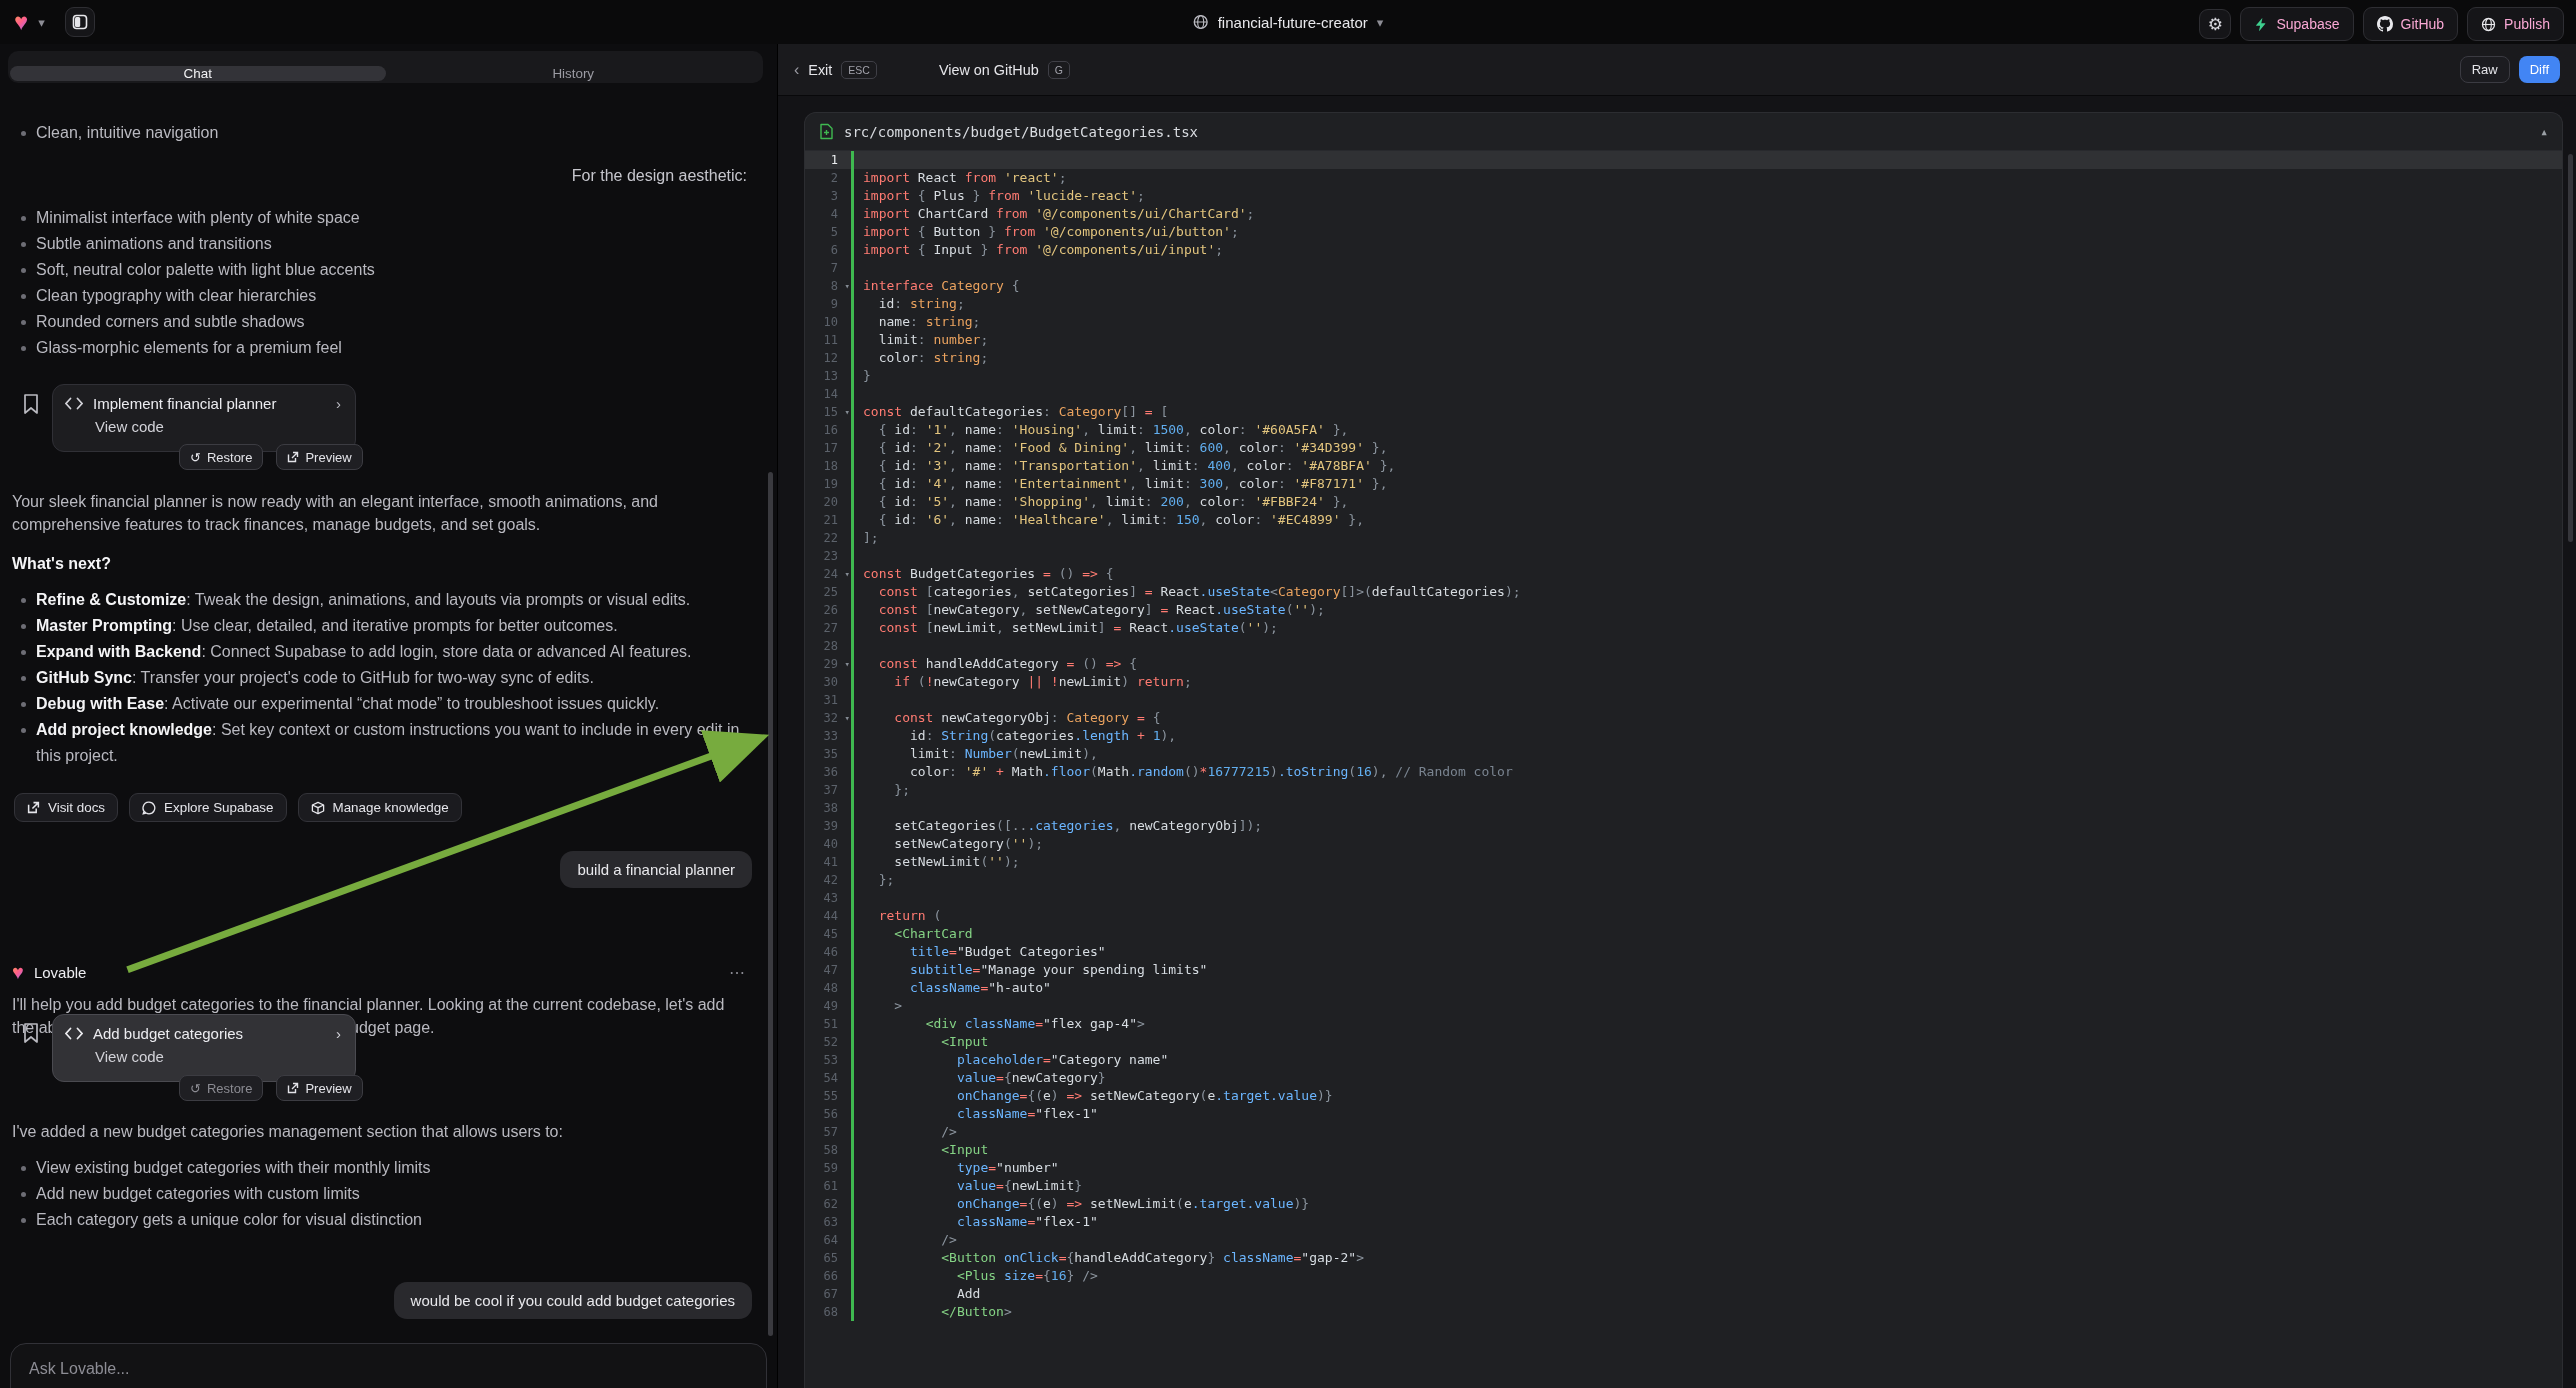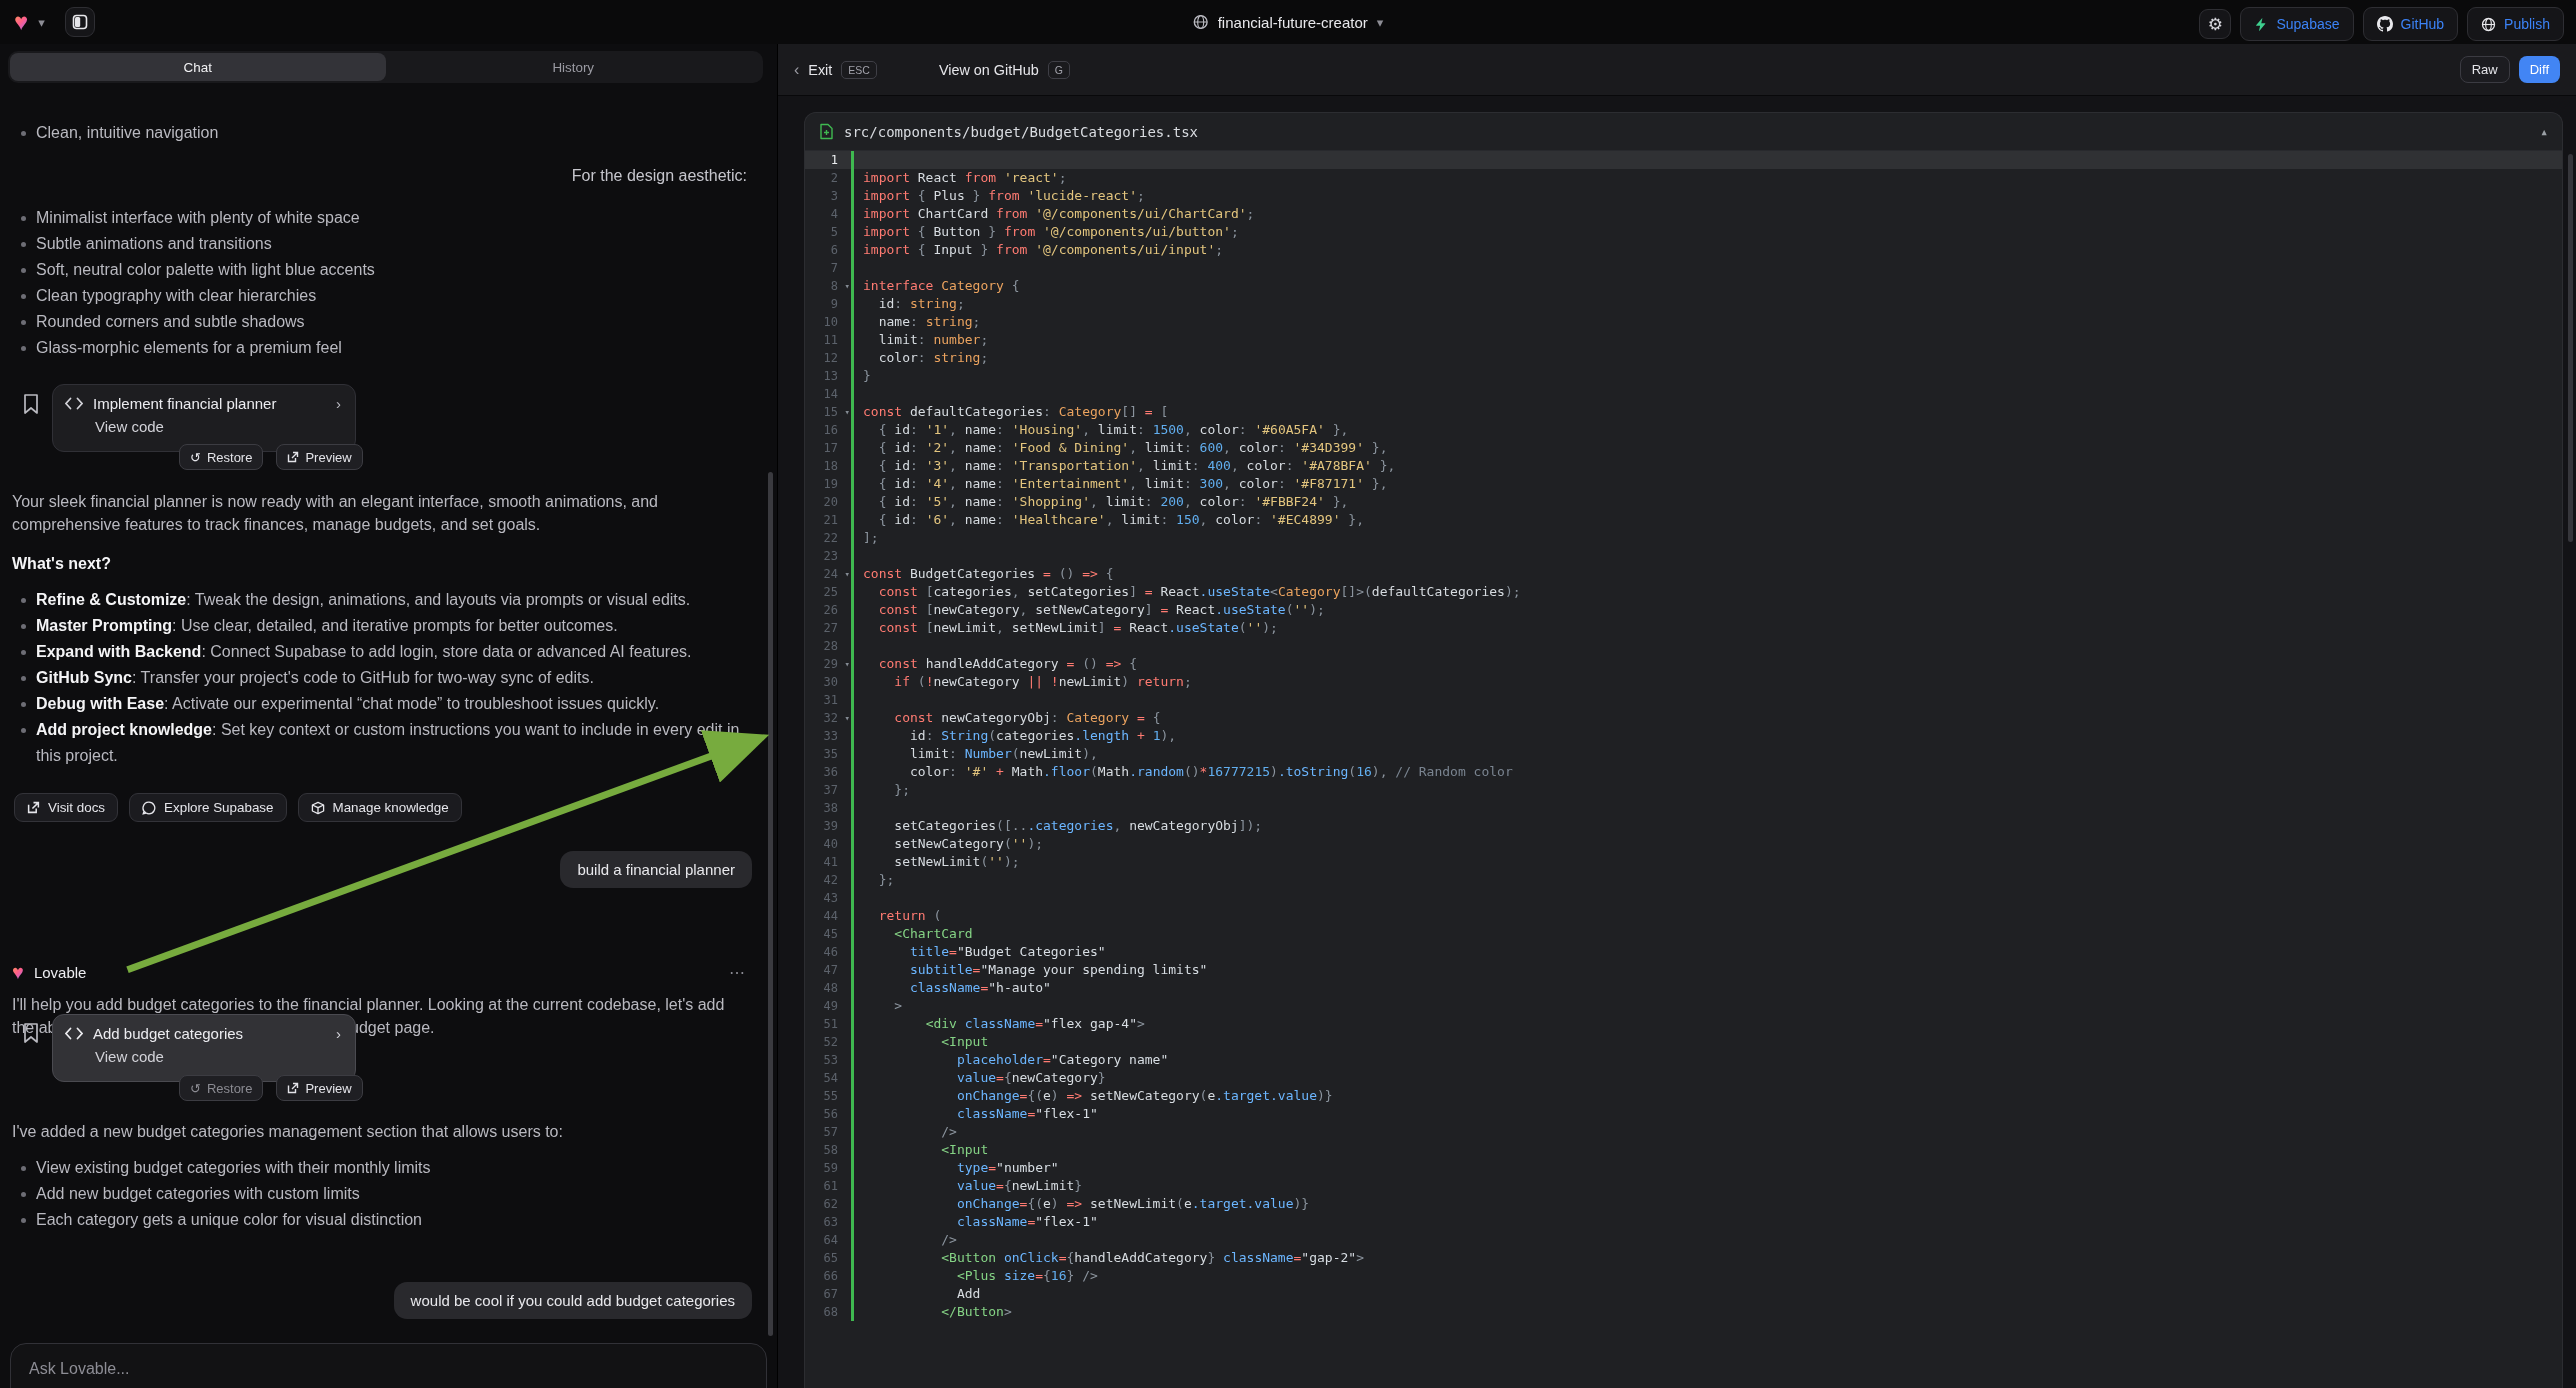--- a/index.html
+++ b/index.html
@@ -12,27 +12,27 @@
   .tb-left { position:absolute; left:14px; top:0; height:44px; display:flex; align-items:center; gap:10px; }
   .heart { font-size:24px; line-height:1; background:linear-gradient(135deg,#ffa14f 5%,#ff5e8a 50%,#9a6bff 95%);
     -webkit-background-clip:text; background-clip:text; color:transparent; }
   .tb-chev { color:#8d8d95; font-size:13px; }
   .panel-btn { width:30px; height:30px; border:1px solid #2e2e33; background:#151518; border-radius:9px;
     display:flex; align-items:center; justify-content:center; margin-left:10px; }
   .tb-center { position:absolute; left:50%; transform:translateX(-50%); display:flex; align-items:center; gap:9px;
     color:#e8e8ec; font-size:15px; }
   .tb-right { position:absolute; right:12px; top:7px; display:flex; align-items:center; gap:9px; }
   .tb-btn { height:30px; display:flex; align-items:center; gap:8px; padding:16px 13px; background:#151518;
-    border:1px solid #2e2e33; border-radius:9px; color:#3b82f6; font-size:14px; }
+    border:1px solid #2e2e33; border-radius:9px; color:#f9a8d4; font-size:14px; }
   .tb-icon-btn { width:32px; justify-content:center; padding:0; color:#d6d6dc; font-size:17px; }
 
   
   .chat { position:absolute; top:44px; left:0; width:777px; bottom:0; background:#0d0d0f; }
   .seg { position:absolute; top:7px; left:8px; right:14px; height:32px; background:#19191c; border-radius:10px;
-    display:flex; padding:2px; }
+    display:flex; padding:2px;align-items:flex-end; }
   .seg .tab { flex:1; display:flex; align-items:center; justify-content:center; font-size:13.4px; color:#9b9ba3;
     border-radius:8px; }
   .seg .tab.active { background:#333338; color:#f2f2f4; }
 
   .chat-body { position:absolute; top:40px; left:0; right:0; bottom:0; }
   .msg { position:absolute; left:12px; right:30px; color:#b9b9c0; font-size:16px; line-height:23px; }
   .li { display:flex; line-height:26px; }
   .li .dot { width:5px; height:5px; border-radius:50%; background:#6d6d75; margin:11px 10px 0 9px; flex:0 0 5px; }
   .li b { color:#f4f4f6; font-weight:700; }
   .heading { color:#c6c6cd;text-align:right; }

